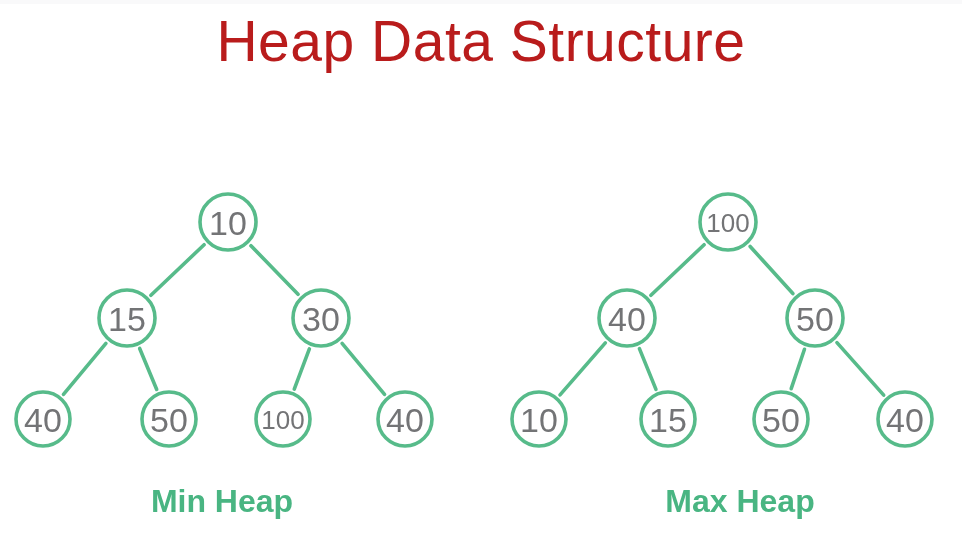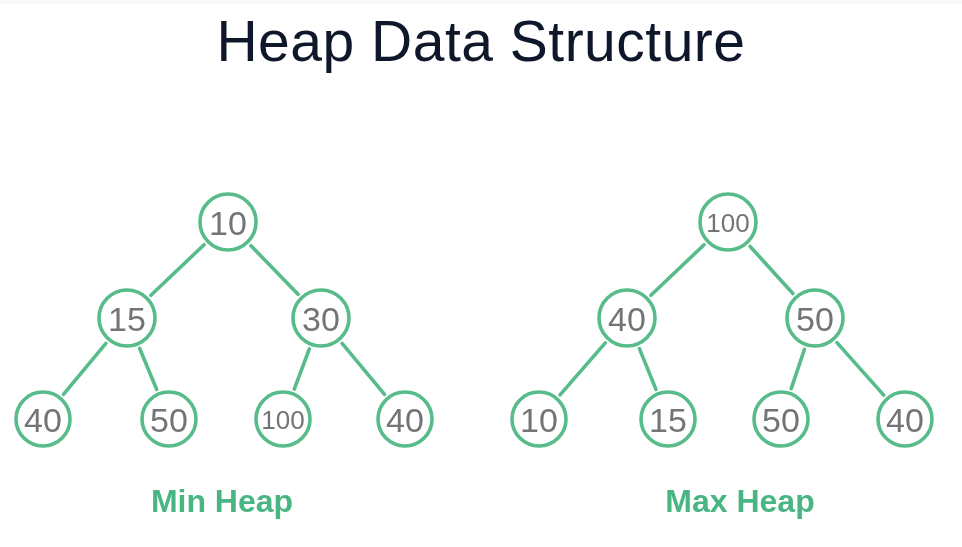--- a/index.html
+++ b/index.html
@@ -52,21 +52,21 @@
     font-family: "Liberation Sans", "DejaVu Sans", sans-serif;
     font-weight: 400;
   }
 </style>
 </head>
 <body>
 
 <div class="stage">
   <div class="top-strip"></div>
 
-  <h1 class="title" style="color: #0f172a;">Heap Data Structure</h1>
+  <h1 class="title" style="color: #b91c1c;">Heap Data Structure</h1>
 
   <svg class="tree-svg" id="tree-svg" viewBox="0 0 962 547">
       <line x1="204.08093228229595" y1="244.73495545445138" x2="150.91906771770405" y2="295.2650445455486" stroke="#57bb8a" stroke-width="3.6" stroke-linecap="round"></line>
       <line x1="250.9612421222914" y1="245.70192735204273" x2="298.0387578777086" y2="294.29807264795727" stroke="#57bb8a" stroke-width="3.6" stroke-linecap="round"></line>
       <line x1="105.89863370536182" y1="343.3718809018864" x2="63.46193095237642" y2="394.39696397392834" stroke="#57bb8a" stroke-width="3.6" stroke-linecap="round"></line>
       <line x1="139.670882942825" y1="348.4704566006029" x2="156.7130832069576" y2="389.4528905691123" stroke="#57bb8a" stroke-width="3.6" stroke-linecap="round"></line>
       <line x1="309.3794203960984" y1="348.8862773682648" x2="294.2684408280258" y2="389.0496704307735" stroke="#57bb8a" stroke-width="3.6" stroke-linecap="round"></line>
       <line x1="342.1013662946382" y1="343.3718809018864" x2="384.5380690476236" y2="394.39696397392834" stroke="#57bb8a" stroke-width="3.6" stroke-linecap="round"></line>
       <g>
         <circle cx="228" cy="222" r="28" fill="#ffffff" stroke="#57bb8a" stroke-width="3.6"></circle>

